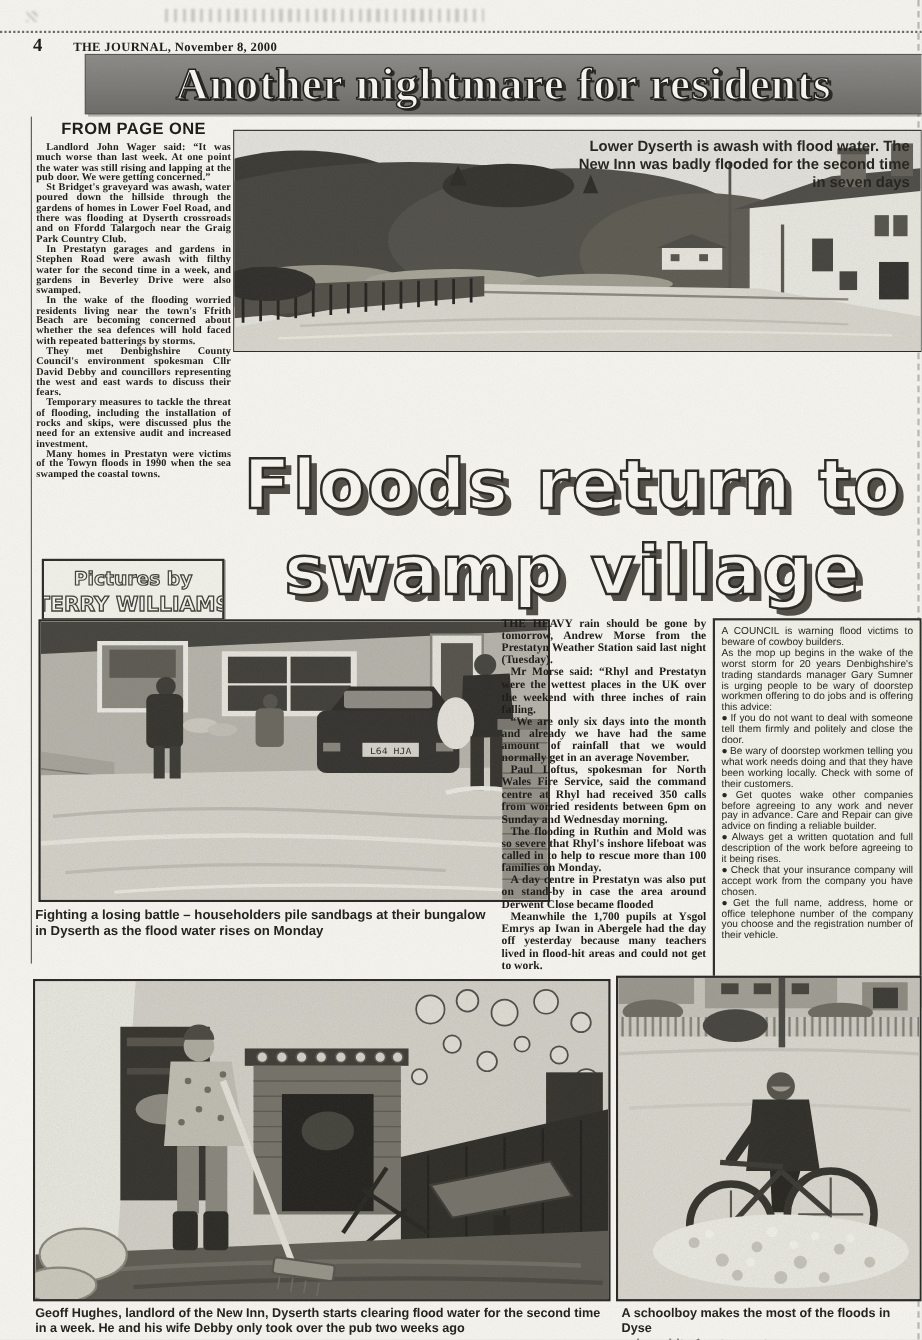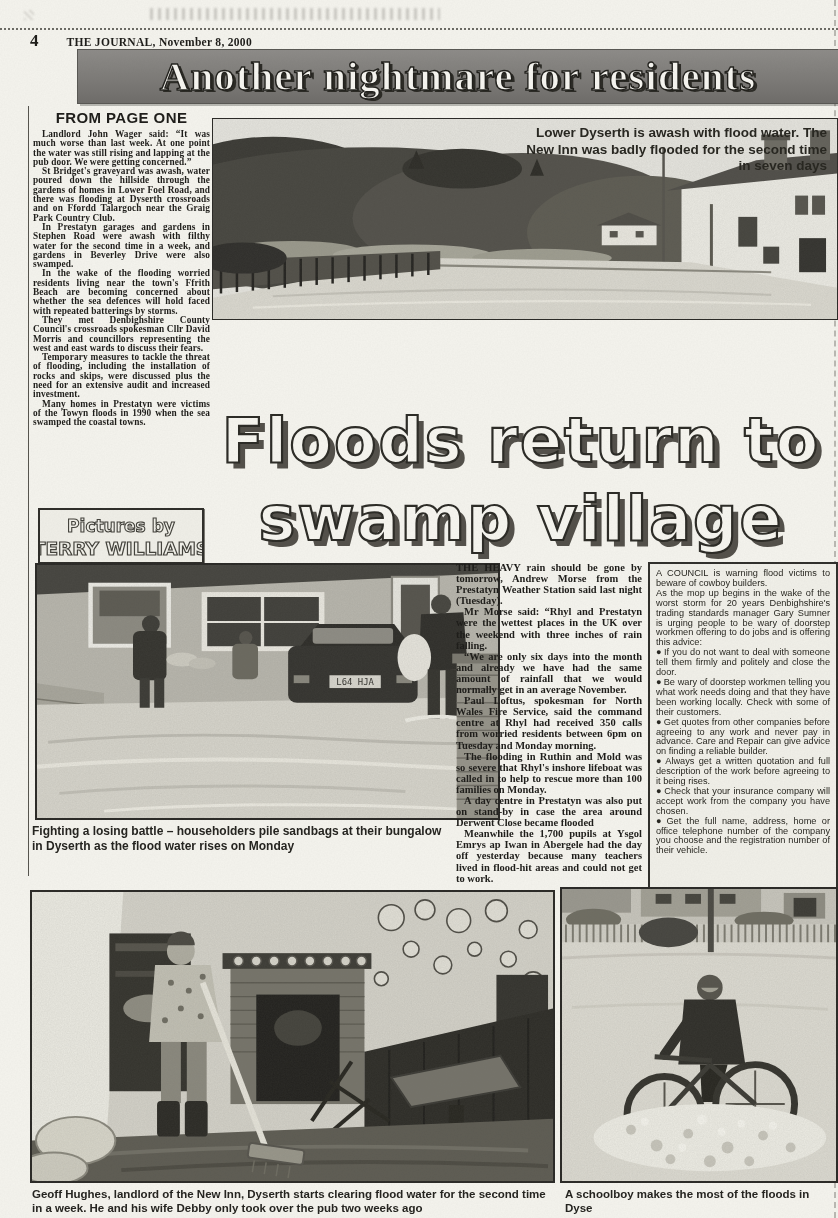--- a/index.html
+++ b/index.html
@@ -83,21 +83,21 @@
   </div>
 
   <div class="leftrule"></div>
 
   <div class="leftcol">
     <div class="kicker">FROM PAGE ONE</div>
     <p>Landlord John Wager said: “It was much worse than last week. At one point the water was still rising and lapping at the pub door. We were getting concerned.”</p>
     <p>St Bridget's graveyard was awash, water poured down the hillside through the gardens of homes in Lower Foel Road, and there was flooding at Dyserth crossroads and on Ffordd Talargoch near the Graig Park Country Club.</p>
     <p>In Prestatyn garages and gardens in Stephen Road were awash with filthy water for the second time in a week, and gardens in Beverley Drive were also swamped.</p>
     <p>In the wake of the flooding worried residents living near the town's Ffrith Beach are becoming concerned about whether the sea defences will hold faced with repeated batterings by storms.</p>
-    <p>They met Denbighshire County Council's crossroads spokesman Cllr David Morris and councillors representing the west and east wards to discuss their fears.</p>
+    <p>They met Denbighshire County Council's environment spokesman Cllr David Debby and councillors representing the west and east wards to discuss their fears.</p>
     <p>Temporary measures to tackle the threat of flooding, including the installation of rocks and skips, were discussed plus the need for an extensive audit and increased investment.</p>
     <p>Many homes in Prestatyn were victims of the Towyn floods in 1990 when the sea swamped the coastal towns.</p>
   </div>
 
   <div class="creditbox">
     <svg viewBox="0 0 162 52">
       <text x="81" y="22" text-anchor="middle" font-family="DejaVu Sans, sans-serif" font-weight="bold" font-size="17" fill="#f2f1ea" stroke="#42413b" stroke-width="1.1">Pictures by</text>
       <text x="81" y="45" text-anchor="middle" font-family="DejaVu Sans, sans-serif" font-weight="bold" font-size="18.5" fill="#f2f1ea" stroke="#42413b" stroke-width="1.2">TERRY WILLIAMS</text>
     </svg>
   </div>
@@ -231,32 +231,32 @@
         </filter>
       <rect width="413" height="257" filter="url(#g2)" opacity="0.25"></rect>
     </svg>
   </div>
   <div class="caption midcaption">Fighting a losing battle – householders pile sandbags at their bungalow in Dyserth as the flood water rises on Monday</div>
 
   <div class="weathercol">
     <p class="first">THE HEAVY rain should be gone by tomorrow, Andrew Morse from the Prestatyn Weather Station said last night (Tuesday).</p>
     <p>Mr Morse said: “Rhyl and Prestatyn were the wettest places in the UK over the weekend with three inches of rain falling.</p>
     <p>“We are only six days into the month and already we have had the same amount of rainfall that we would normally get in an average November.</p>
-    <p>Paul Loftus, spokesman for North Wales Fire Service, said the command centre at Rhyl had received 350 calls from worried residents between 6pm on Tuesday and Monday morning.</p>
+    <p>Paul Loftus, spokesman for North Wales Fire Service, said the command centre at Rhyl had received 350 calls from worried residents between 6pm on Sunday and Wednesday morning.</p>
     <p>The flooding in Ruthin and Mold was so severe that Rhyl's inshore lifeboat was called in to help to rescue more than 100 families on Monday.</p>
     <p>A day centre in Prestatyn was also put on stand-by in case the area around Derwent Close became flooded</p>
     <p>Meanwhile the 1,700 pupils at Ysgol Emrys ap Iwan in Abergele had the day off yesterday because many teachers lived in flood-hit areas and could not get to work.</p>
   </div>
 
   <div class="councilbox">
     <p>A COUNCIL is warning flood victims to beware of cowboy builders.</p>
     <p>As the mop up begins in the wake of the worst storm for 20 years Denbighshire's trading standards manager Gary Sumner is urging people to be wary of doorstep workmen offering to do jobs and is offering this advice:</p>
     <p><span class="dot">●</span><span>If you do not want to deal with someone tell them firmly and politely and close the door.</span></p>
     <p><span class="dot">●</span><span>Be wary of doorstep workmen telling you what work needs doing and that they have been working locally. Check with some of their customers.</span></p>
-    <p><span class="dot">●</span><span>Get quotes from other companies before agreeing to any work and never pay in advance. Care and Repair can give advice on finding a reliable builder.</span></p>
+    <p><span class="dot">●</span><span>Get quotes wake other companies before agreeing to any work and never pay in advance. Care and Repair can give advice on finding a reliable builder.</span></p>
     <p><span class="dot">●</span><span>Always get a written quotation and full description of the work before agreeing to it being rises.</span></p>
     <p><span class="dot">●</span><span>Check that your insurance company will accept work from the company you have chosen.</span></p>
     <p><span class="dot">●</span><span>Get the full name, address, home or office telephone number of the company you choose and the registration number of their vehicle.</span></p>
 
   </div>
 
   <div class="photo blphoto">
     <svg viewBox="0 0 525 293" preserveAspectRatio="none">
       <rect width="525" height="293" fill="#d5d3ca"></rect>
       <polygon points="0,0 92,0 72,293 0,293" fill="#edece4"></polygon>

